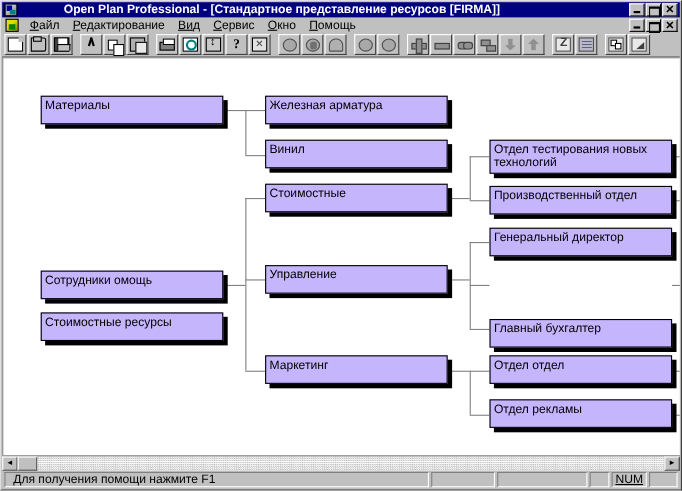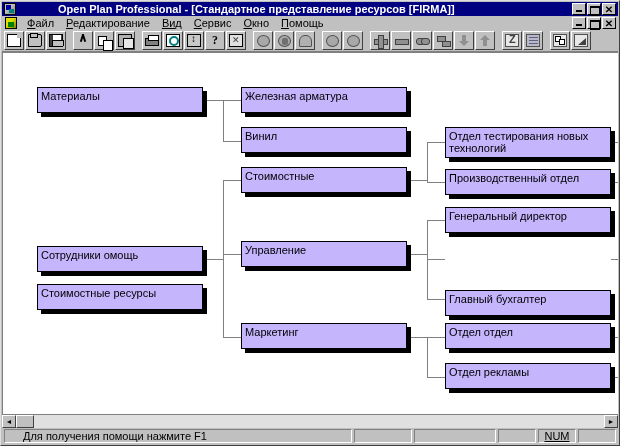--- a/index.html
+++ b/index.html
@@ -214,21 +214,21 @@
   .statusbar {
     position: absolute; left: 1px; right: 1px; bottom: 1px; height: 16px;
     background: #c0c0c0;
     display: flex; align-items: center; gap: 2px; padding: 1px 2px;
   }
   .status-pane {
     height: 14px;
     border-top: 1px solid #808080; border-left: 1px solid #808080;
     border-right: 1px solid #ffffff; border-bottom: 1px solid #ffffff;
     display: flex; align-items: center;
-    padding: 0 18px;
+    padding: 0 7px;
     font-size: 11px; line-height: 12px; color: #000;
     white-space: nowrap; overflow: hidden;
   }
   .sp-msg { flex: 1 1 auto; }
   .sp-a { width: 58px; flex: 0 0 auto; }
   .sp-b { width: 82px; flex: 0 0 auto; }
   .sp-c { width: 18px; flex: 0 0 auto; }
   .sp-num { width: 32px; flex: 0 0 auto; justify-content: center; text-decoration: underline; }
   .sp-d { width: 26px; flex: 0 0 auto; }
 </style>

